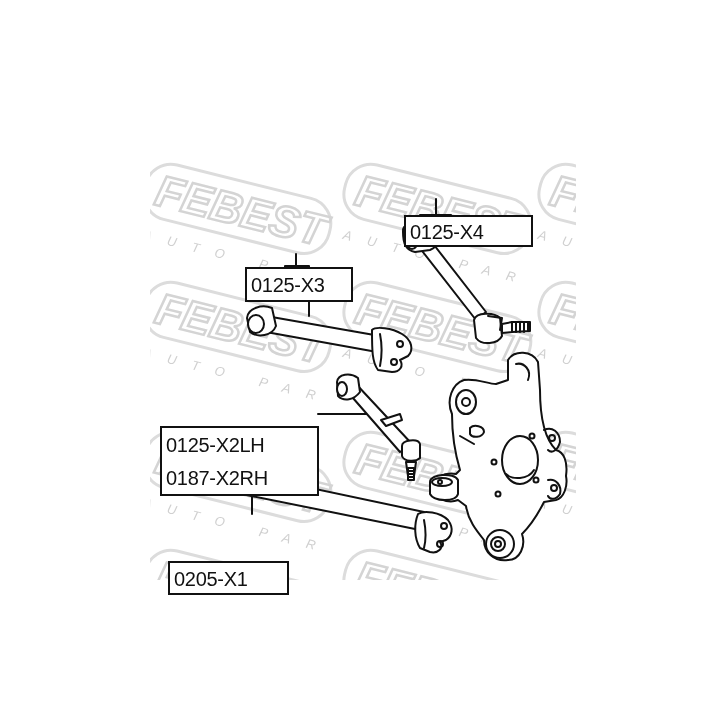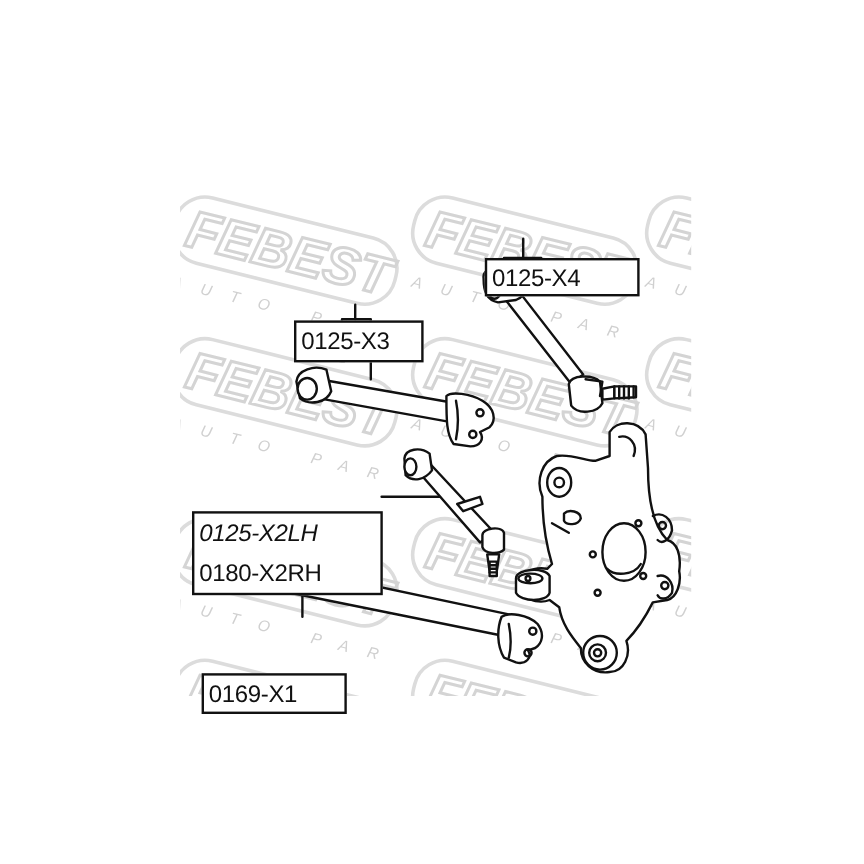--- a/index.html
+++ b/index.html
@@ -226,21 +226,21 @@
 
   <div class="label-box" style="left:404px;top:168px;width:129px;height:32px;">
     <span class="line" style="height:28px;line-height:28px;">0125-X4</span>
   </div>
 
   <div class="label-box" style="left:245px;top:220px;width:108px;height:35px;">
     <span class="line" style="height:31px;line-height:31px;">0125-X3</span>
   </div>
 
   <div class="label-box" style="left:160px;top:379px;width:159px;height:70px;">
-    <span class="line" style="height:33px;line-height:33px;font-style:italic;">0125-X2LH</span>
-    <span class="line" style="height:33px;line-height:33px;">0180-X2RH</span>
+    <span class="line" style="height:33px;line-height:33px;">0125-X2LH</span>
+    <span class="line" style="height:33px;line-height:33px;">0187-X2RH</span>
   </div>
 
   <div class="label-box" style="left:168px;top:514px;width:121px;height:34px;">
-    <span class="line" style="height:30px;line-height:30px;">0169-X1</span>
+    <span class="line" style="height:30px;line-height:30px;">0205-X1</span>
   </div>
 
 </div>
 
 </body></html>

